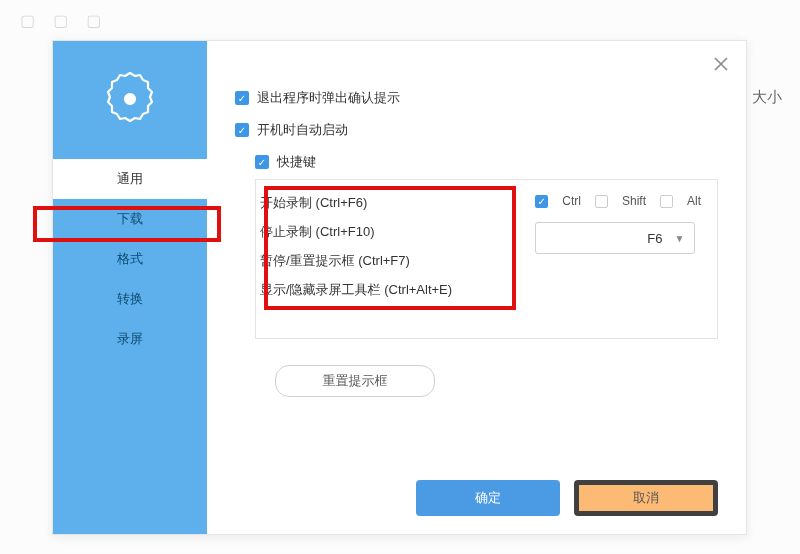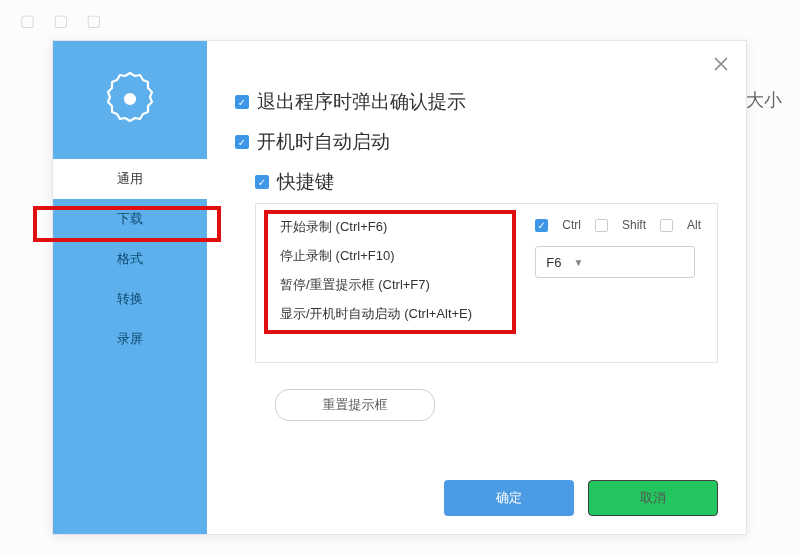--- a/index.html
+++ b/index.html
@@ -19,21 +19,21 @@
       align-items: center;
       gap: 18px;
       padding-left: 20px;
       color: #d8d8d8;
     }
     .toolbar-bg span { font-size: 16px; }
     .size-label {
       position: absolute;
       right: 18px;
       top: 88px;
-      font-size: 18px;
+      font-size: 15px;
       color: #666;
     }
     .dialog {
       position: absolute;
       left: 52px;
       top: 40px;
       width: 695px;
       height: 495px;
       background: #fff;
       border: 1px solid #e5e5e5;
@@ -106,31 +106,31 @@
       justify-content: center;
       color: #fff;
       font-size: 10px;
       border-radius: 2px;
     }
     .chk.unchecked {
       background: #fff;
       border: 1px solid #ccc;
     }
     .chk-label {
-      font-size: 19px;
+      font-size: 13px;
       color: #333;
     }
     .hotkey-section {
       margin-left: 20px;
       margin-top: 14px;
     }
     .hotkey-panel {
       border: 1px solid #e3e3e3;
       margin-top: 8px;
-      padding: 14px 16px 16px 24px;
+      padding: 14px 16px 16px 4px;
       position: relative;
       min-height: 160px;
     }
     .hotkey-left {
       display: flex;
       flex-direction: column;
       gap: 11px;
       font-size: 13px;
       color: #333;
     }
@@ -159,21 +159,21 @@
       color: #555;
     }
     .modifier-row .chk { width: 13px; height: 13px; }
     .key-select {
       width: 160px;
       height: 32px;
       border: 1px solid #d0d0d0;
       border-radius: 3px;
       display: flex;
       align-items: center;
-      justify-content: flex-start;
+      justify-content: flex-end;
       padding: 0 10px;
       font-size: 13px;
       color: #333;
       cursor: pointer;
       gap: 12px;
     }
     .dropdown-arrow {
       color: #888;
       font-size: 10px;
     }
@@ -193,36 +193,36 @@
       cursor: pointer;
     }
     .footer {
       position: absolute;
       bottom: 18px;
       right: 28px;
       display: flex;
       gap: 14px;
     }
     .btn {
-      width: 130px;
+      width: 144px;
       height: 36px;
       border-radius: 4px;
       display: flex;
       align-items: center;
       justify-content: center;
       font-size: 13px;
       cursor: pointer;
     }
     .btn-primary {
       background: #4b9ae4;
       color: #fff;
     }
     .btn-default {
-      background: #22c55e;
-      border: 1px solid #404040;
+      background: #fdba74;
+      border: 5px solid #404040;
       color: #555;
     }
   </style>
 </head>
 <body>
 
 <div class="toolbar-bg">
   <span>▢</span>
   <span>▢</span>
   <span>▢</span>
@@ -278,21 +278,21 @@
       <div class="checkbox-row" style="margin-top:0">
         <span class="chk">✓</span>
         <span class="chk-label">快捷键</span>
       </div>
 
       <div class="hotkey-panel">
         <div class="hotkey-left">
           <div>开始录制 (Ctrl+F6)</div>
           <div>停止录制 (Ctrl+F10)</div>
           <div>暂停/重置提示框 (Ctrl+F7)</div>
-          <div>显示/开机时自动启动 (Ctrl+Alt+E)</div>
+          <div>显示/隐藏录屏工具栏 (Ctrl+Alt+E)</div>
         </div>
         <div class="red-box-hotkeys"></div>
 
         <div class="hotkey-right">
           <div class="modifier-row">
             <span class="chk">✓</span>
             <span>Ctrl</span>
             <span class="chk unchecked"></span>
             <span>Shift</span>
             <span class="chk unchecked"></span>

